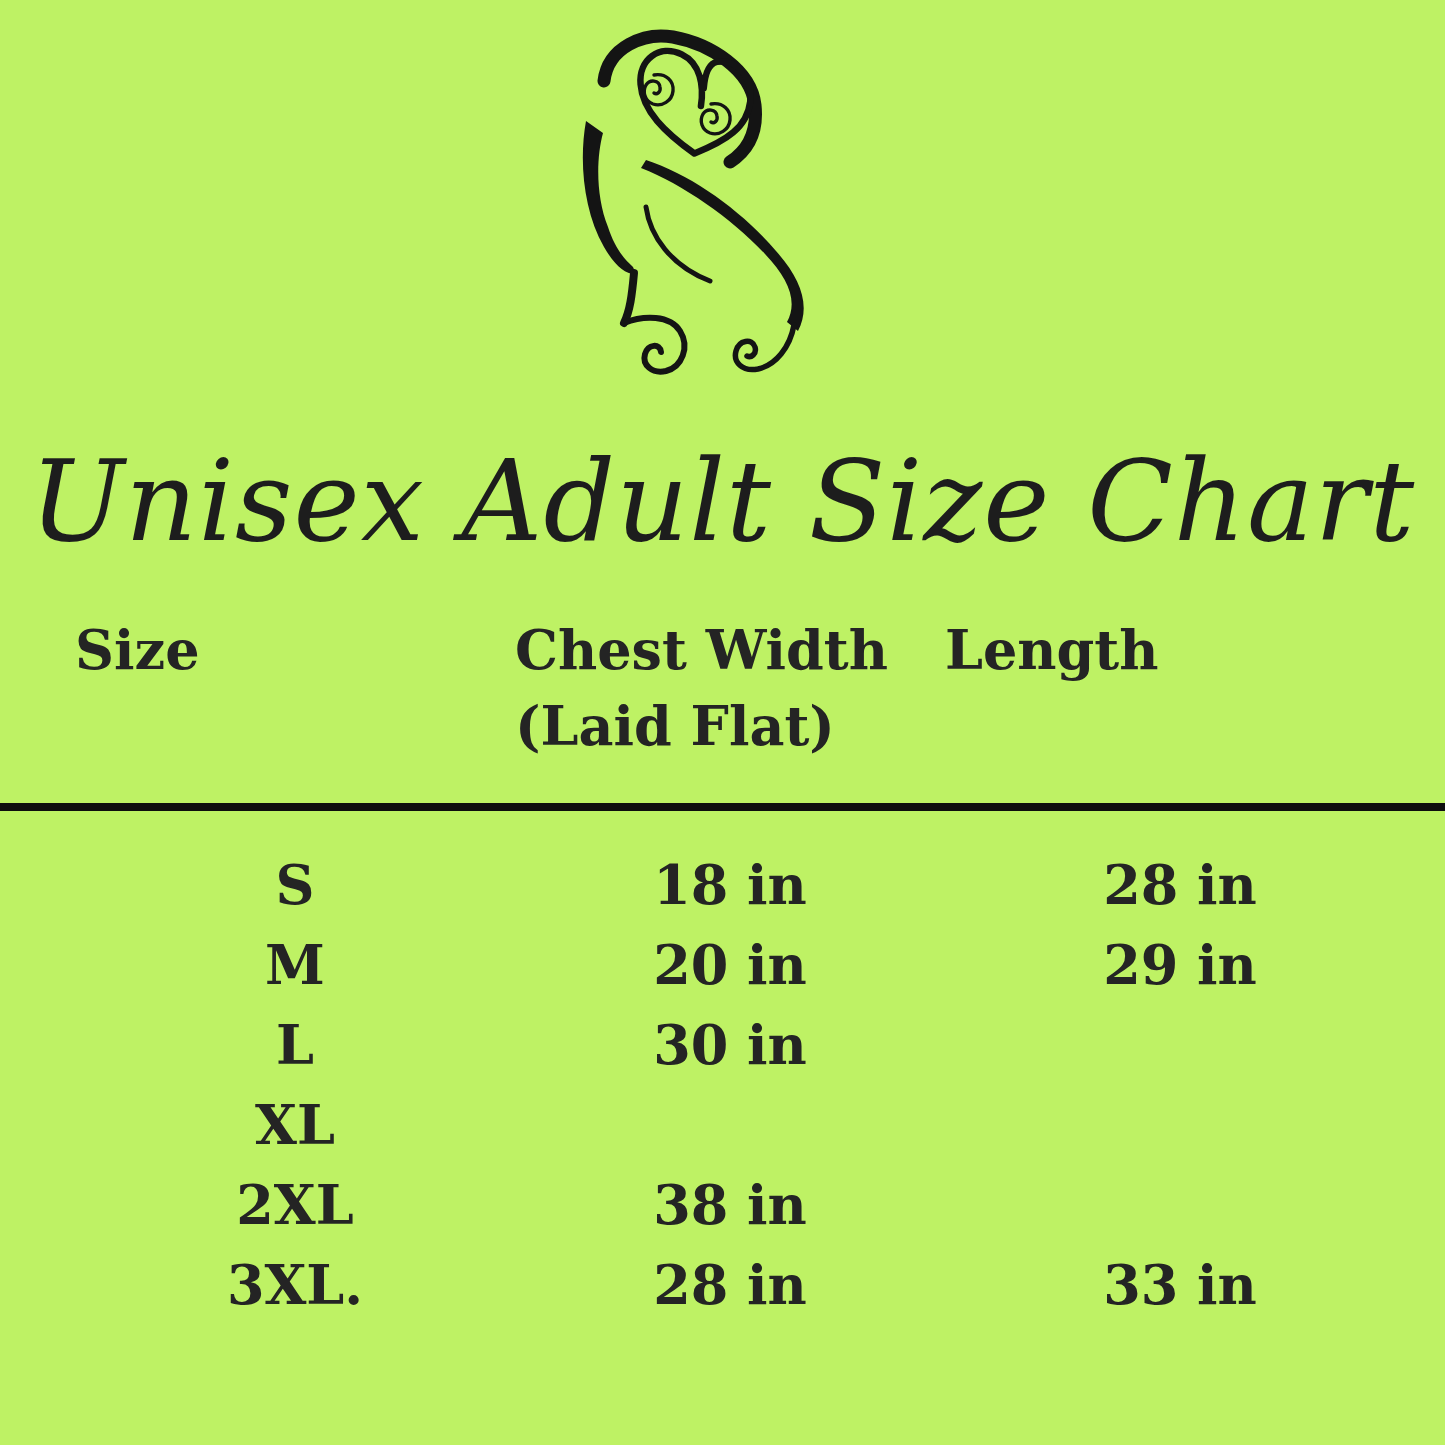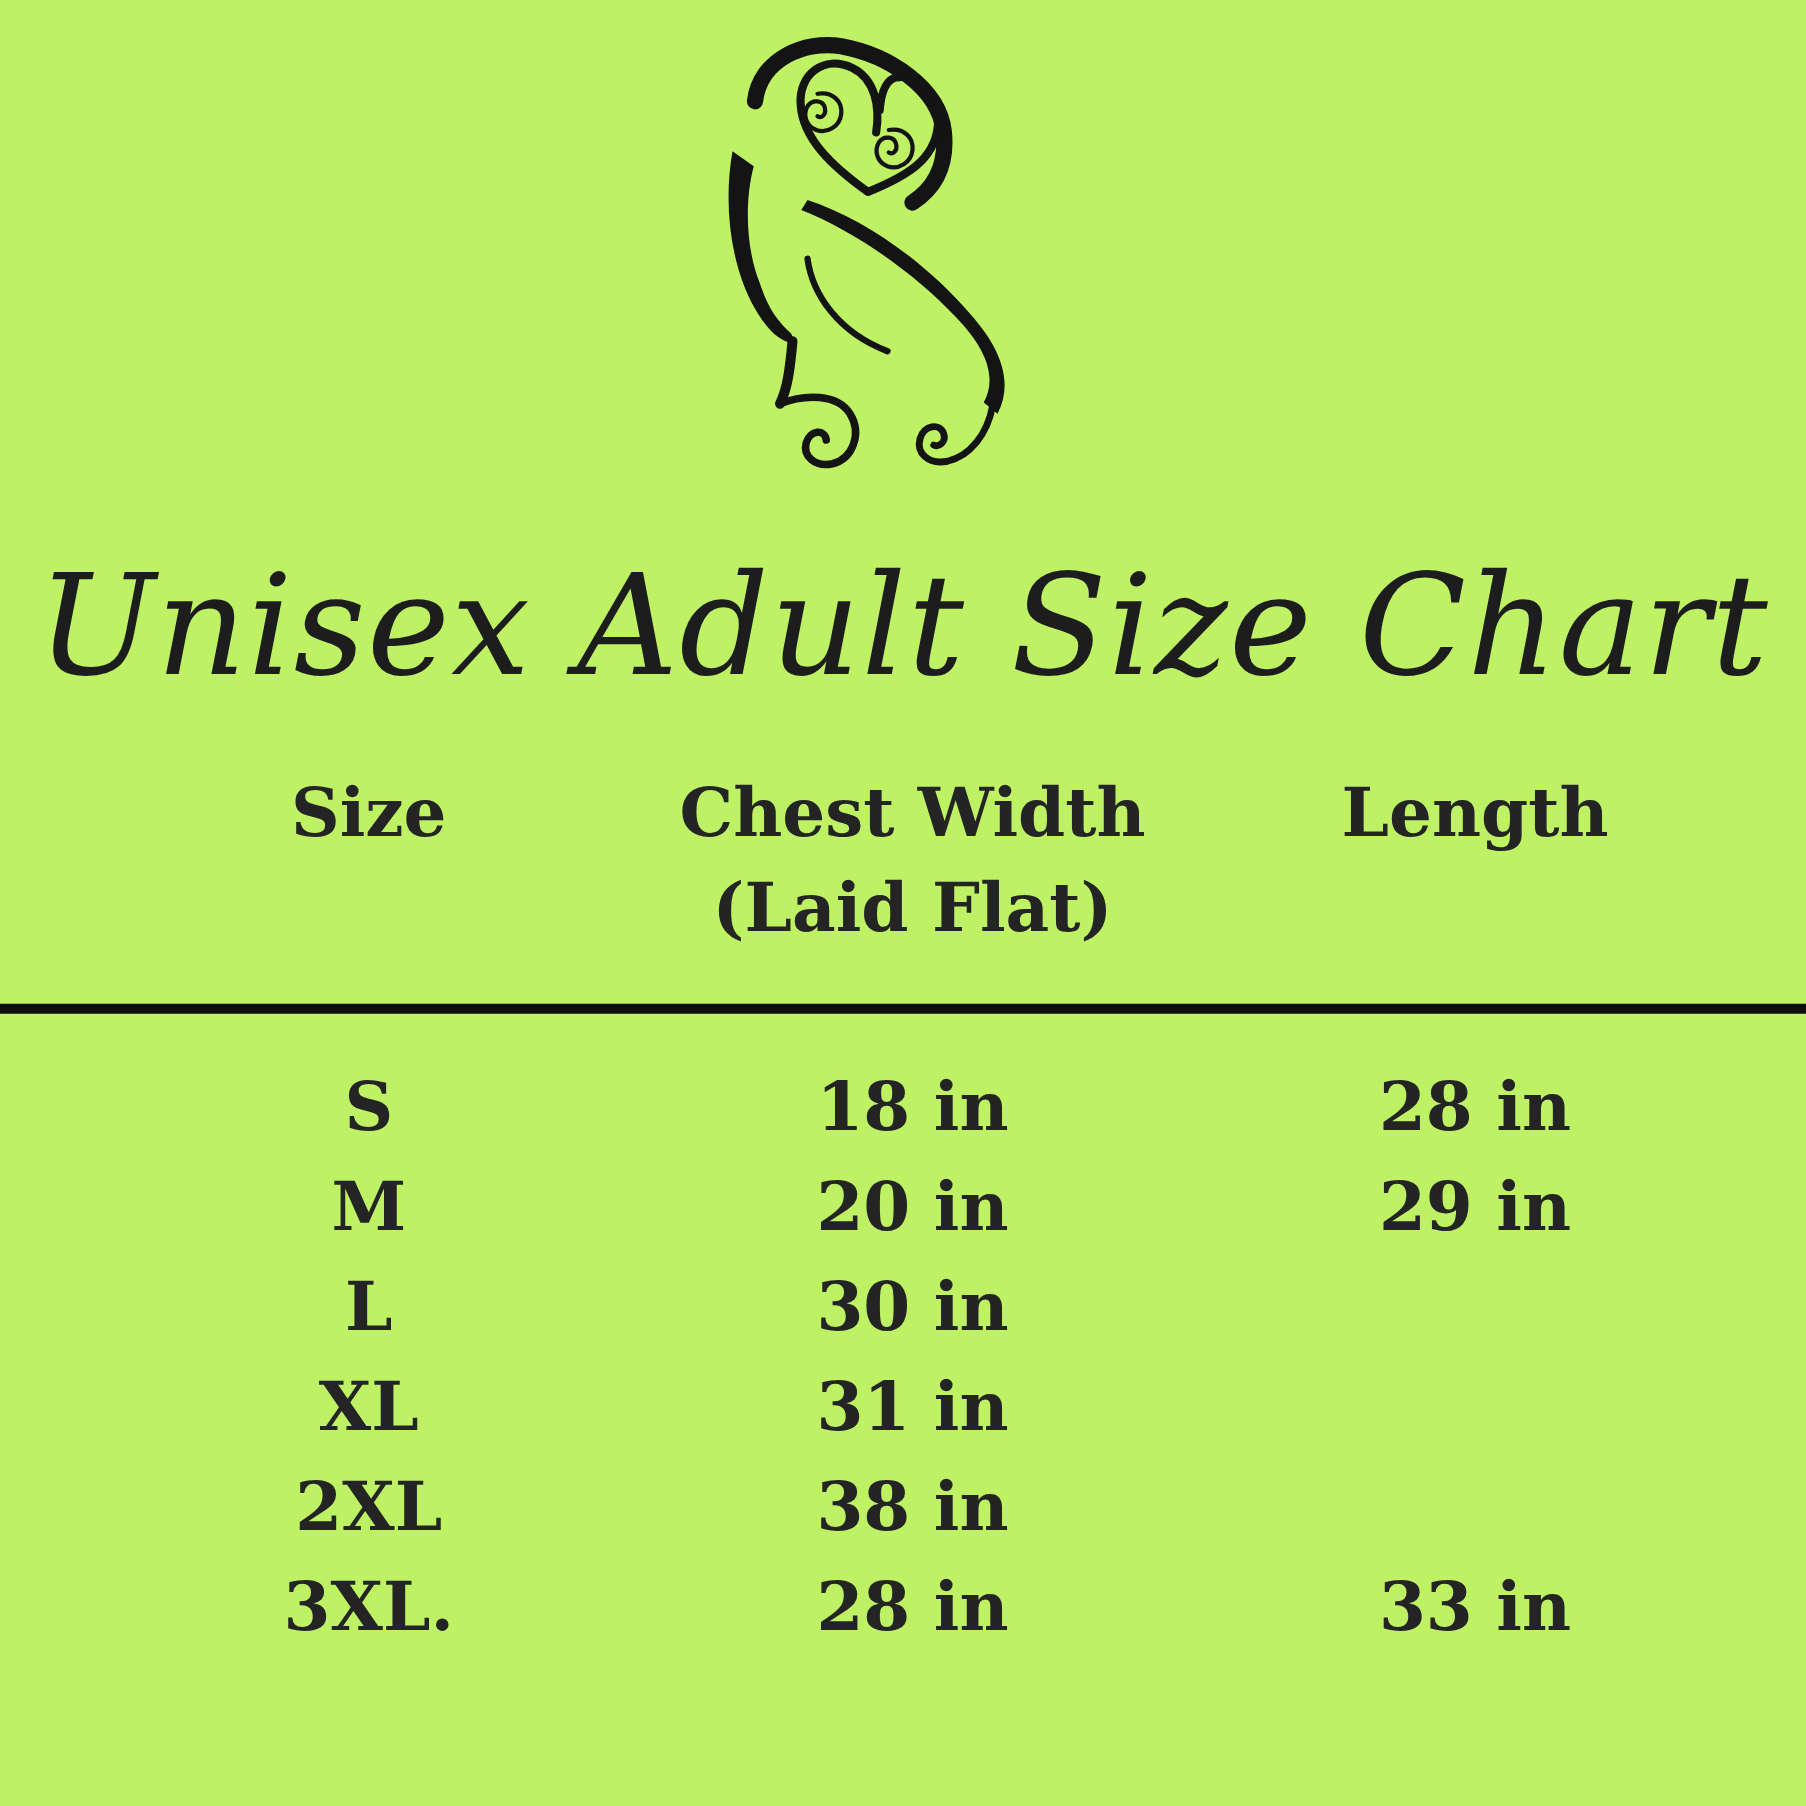--- a/index.html
+++ b/index.html
@@ -34,21 +34,20 @@
     white-space: nowrap;
     color: #1d1d1d;
   }
   .header-row {
     position: absolute;
     top: 612px;
     left: 75px;
     width: 1340px;
     display: grid;
     grid-template-columns: 440px 430px 470px;
-    text-align: center;
     font-weight: bold;
     font-size: 54px;
     line-height: 76px;
     color: #242424;
   }
   .header-cell span { display: block; }
   .rule {
     position: absolute;
     left: 0;
     top: 803px;
@@ -128,21 +127,20 @@
       <div>M</div>
       <div>20 in</div>
       <div>29 in</div>
     </div>
     <div class="data-row">
       <div>L</div>
       <div>30 in</div>
     </div>
     <div class="data-row">
       <div>XL</div>
-      <div>31 in</div>
     </div>
     <div class="data-row">
       <div>2XL</div>
       <div>38 in</div>
     </div>
     <div class="data-row">
       <div>3XL.</div>
       <div>28 in</div>
       <div>33 in</div>
     </div>

